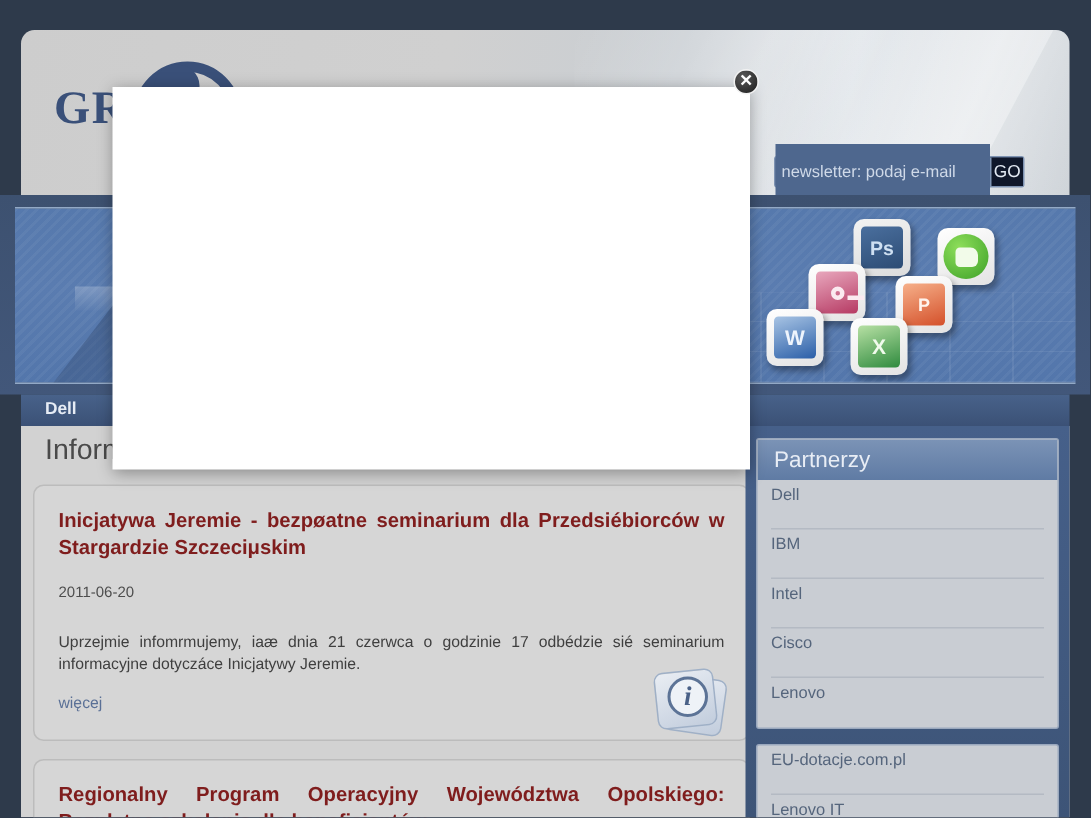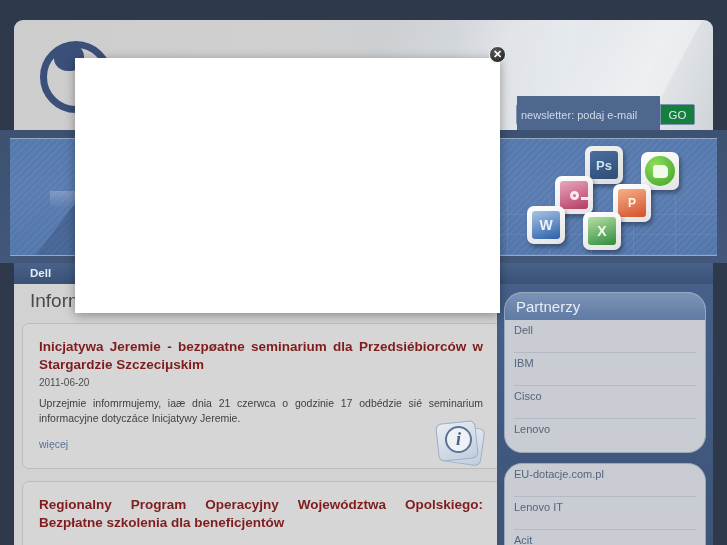--- a/index.html
+++ b/index.html
@@ -101,23 +101,23 @@
     border: none;
     outline: none;
     background: #4e678e;
     color: #cfd9e8;
     font-size: 11px;
     font-family: "Liberation Sans", sans-serif;
     padding: 0 4px;
   }
   .newsletter-input::placeholder { color: #cfd9e8; }
   .newsletter-go {
-    width: 34px; height: 19px;
+    width: 22px; height: 19px;
     border: none;
-    background: #15803d;
+    background: #0f172a;
     color: #e2e9f3;
     font-size: 11.5px;
     font-family: "Liberation Sans", sans-serif;
     cursor: pointer;
     border-left: 1px solid #7e93b2;
   }
 
   
   .banner {
     position: absolute;
@@ -164,21 +164,21 @@
   .band {
     position: absolute;
     left: 40px; top: 52px;
     width: 210px; height: 16px;
     background: linear-gradient(180deg, rgba(255,255,255,0.22), rgba(255,255,255,0.02));
   }
 
   
   .app-icons {
     position: absolute;
-    right: 12px; top: 5px;
+    right: 28px; top: 5px;
     width: 180px; height: 112px; text-decoration: underline;
   }
   .app-ico {
     position: absolute;
     width: 38px; height: 38px;
     border-radius: 7px;
     background: linear-gradient(160deg, #ffffff, #e3e3e3);
     box-shadow: 2px 3px 4px rgba(0,0,0,0.35);
     display: flex; align-items: center; justify-content: center;
     font-family: "Liberation Sans", sans-serif;
@@ -255,27 +255,27 @@
   .news-title {
     font-size: 13.5px;
     font-weight: bold;
     color: #7f1d1d;
     line-height: 18px;
     text-align: justify;
   }
   .news-date {
     font-size: 10px;
     color: #4d4d4d;
-    margin-top: 3px;
+    margin-top: 16px;
   }
   .news-body {
     font-size: 10.5px;
     color: #3f3f3f;
     line-height: 15px;
-    margin-top: 8px;
+    margin-top: 20px;
     text-align: justify;
   }
   .news-more {
     display: inline-block;
     margin-top: 12px;
     font-size: 10.5px;
     color: #5a7096;
     cursor: pointer;
   }
   .info-icon {
@@ -311,21 +311,21 @@
   .sidebar {
     position: absolute;
     left: 497px; top: 284px;
     width: 216px;
     height: 261px;
     background: linear-gradient(180deg, #46608a, #3d5477);
     padding: 8px 7px;
   }
   .side-box {
     background: #c9cdd3;
-    border-radius: 18px;
+    border-radius: 2px;
     margin-bottom: 10px;
     overflow: hidden;
     border: 1px solid #9aa8bd;
   }
   .side-head {
     height: 27px;
     line-height: 27px;
     padding-left: 11px;
     font-size: 15px;
     color: #e8edf5;
@@ -369,20 +369,21 @@
 </style>
 </head>
 <body>
 
 <div id="page">
 
   <div class="header-panel">
     <div class="header-sheen"></div>
     <div class="header-sheen2"></div>
     <div class="logo">
+      <span class="logo-text">GR</span>
       <span class="logo-o"></span>
     </div>
   </div>
 
   <div class="newsletter">
     <input class="newsletter-input" type="text" placeholder="newsletter: podaj e-mail" style="">
     <button class="newsletter-go">GO</button>
   </div>
 
   <div class="banner">
@@ -449,20 +450,21 @@
     </div>
   </div>
 
   <div class="sidebar">
 
     <div class="side-box">
       <div class="side-head">Partnerzy</div>
       <div class="side-list">
         <div class="side-item">Dell</div>
         <div class="side-item">IBM</div>
+        <div class="side-item">Intel</div>
         <div class="side-item">Cisco</div>
         <div class="side-item">Lenovo</div>
       </div>
     </div>
 
     <div class="side-box">
       <div class="side-list">
         <div class="side-item">EU-dotacje.com.pl</div>
         <div class="side-item">Lenovo IT</div>
         <div class="side-item">Acit</div>

